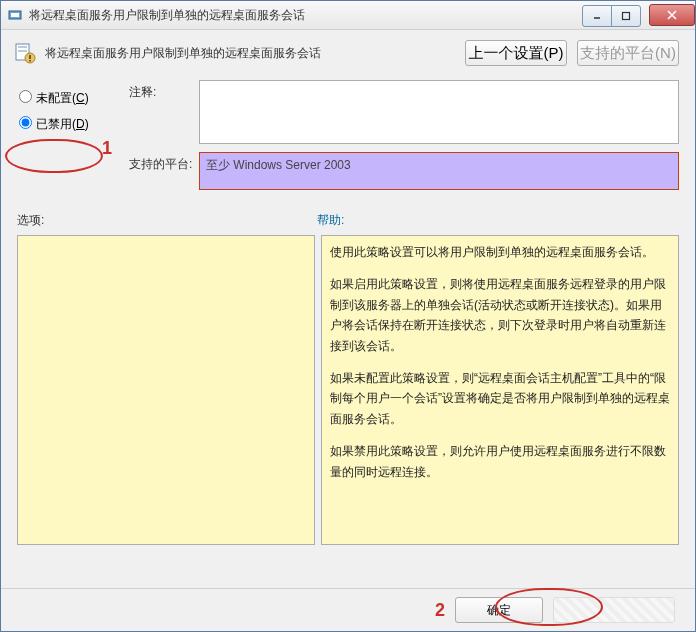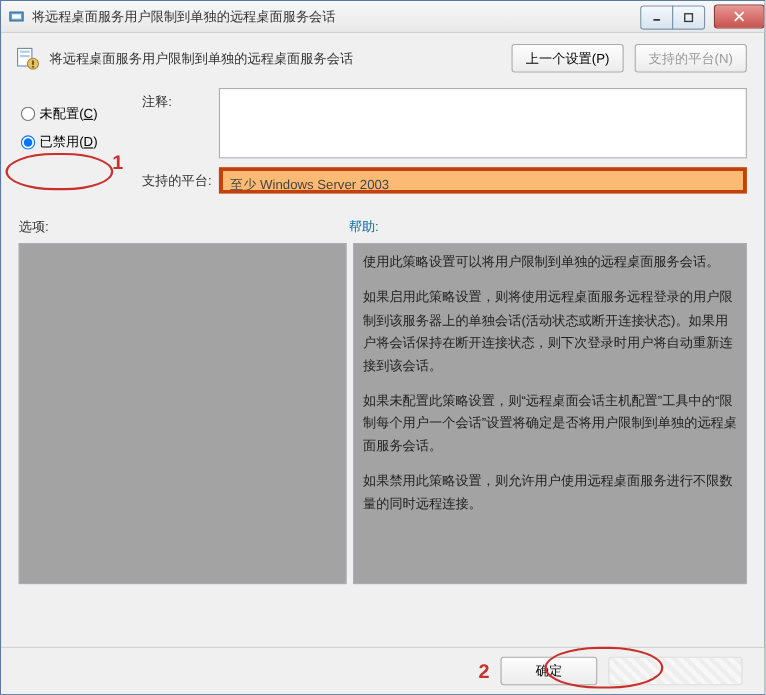--- a/index.html
+++ b/index.html
@@ -11,44 +11,44 @@
 .ctrl-group{display:flex;height:20px;margin-right:4px}
 .ctrl-btn{width:28px;height:20px;border:1px solid #7a95b0;background:linear-gradient(#f4f8fb,#d8e4ef);display:flex;align-items:center;justify-content:center;font-size:10px;margin-left:-1px}
 .ctrl-btn:first-child{border-top-left-radius:3px;border-bottom-left-radius:3px}
 .ctrl-btn:last-child{border-top-right-radius:3px;border-bottom-right-radius:3px}
 .ctrl-btn.close{width:44px;background:linear-gradient(#e89794,#c9524f);border-color:#8b3a37;color:#fff;border-radius:3px}
 .ctrl-btn.close svg path{stroke:#fff}
 
 .header-row{display:flex;align-items:center;padding:10px 16px 10px 12px}
 .header-row .hicon{width:24px;height:24px;margin-right:8px;display:flex;align-items:center;justify-content:center}
 .header-row .htitle{flex:1;color:#333;font-size:12px}
-.nav-btn{width:100px;height:24px;border:1px solid #acacac;background:linear-gradient(#fdfdfd,#ececec);border-radius:3px;margin-left:10px;font-size:12px;display:flex;align-items:center;justify-content:center}
+.nav-btn{width:100px;height:24px;border:1px solid #acacac;background:linear-gradient(#fdfdfd,#ececec);border-radius:3px;margin-left:10px;font-size:15px;display:flex;align-items:center;justify-content:center}
 .nav-btn.disabled{color:#9a9a9a}
 
 .content{padding:4px 16px 0 16px}
 .config-area{display:flex}
 .radio-col{width:112px;padding-top:10px}
-.radio-row{display:flex;align-items:center;height:26px;position:relative}
+.radio-row{display:flex;align-items:flex-start;height:26px;position:relative}
 .radio-row input{margin:0 4px 0 2px}
 .radio-row label u{text-decoration:underline}
 .circle-ann{position:absolute;border:2px solid #c9302c;border-radius:50%/55%;pointer-events:none}
 .circle-1{left:4px;top:138px;width:94px;height:30px}
 .ann-1{position:absolute;left:101px;top:137px;color:#c9302c;font-weight:bold;font-size:18px;pointer-events:none}
 .right-col{flex:1}
 .field-row{display:flex;align-items:flex-start;margin-bottom:8px}
 .field-label{width:70px;padding-top:4px;color:#333}
 .textarea{flex:1;height:64px;border:1px solid #abadb3;background:#fff;resize:none;font-family:inherit;font-size:12px;padding:2px 4px;box-sizing:border-box;overflow-y:scroll}
-.plat-box{flex:1;height:24px;border:4px solid #c2410c;background:#fdba74;padding:4px 6px;box-sizing:border-box;color:#444;overflow-y:scroll}
+.plat-box{flex:1;height:38px;border:1px solid #c2410c;background:#c4b5fd;padding:4px 6px;box-sizing:border-box;color:#444;overflow-y:scroll}
 
 .mid-row{display:flex;margin-top:14px}
 .mid-row .col-l{width:300px;color:#333}
 .mid-row .col-r{flex:1;color:#0369a1}
 
 .panels{display:flex;margin-top:6px;height:310px}
-.panel{border:1px solid #abadb3;background:#a3a3a3;box-sizing:border-box;overflow-y:scroll;padding:6px 8px;line-height:1.7;color:#222}
+.panel{border:1px solid #abadb3;background:#fef9c3;box-sizing:border-box;overflow-y:scroll;padding:6px 8px;line-height:1.7;color:#222}
 .panel-left{width:298px;margin-right:6px}
 .panel-right{flex:1}
 .panel p{margin:0 0 12px 0}
 
 .footer{position:absolute;left:0;right:0;bottom:0;height:42px;border-top:1px solid #d0d0d0;background:#f0f0f0;display:flex;align-items:center;justify-content:flex-end;padding-right:20px}
 .footer .ann-2{color:#c9302c;font-weight:bold;font-size:18px;margin-right:10px}
 .ok-btn{width:86px;height:24px;border:1px solid #acacac;background:linear-gradient(#fdfdfd,#ececec);border-radius:3px;font-size:12px;display:flex;align-items:center;justify-content:center}
 .circle-2{position:absolute;right:92px;bottom:5px;width:104px;height:34px;border:2px solid #c9302c;border-radius:50%/55%;pointer-events:none}
 .footer-rest{width:120px;height:24px;margin-left:10px;background:repeating-linear-gradient(45deg,#eee,#eee 4px,#f7f7f7 4px,#f7f7f7 8px);border:1px solid #ddd;border-radius:3px}
 

